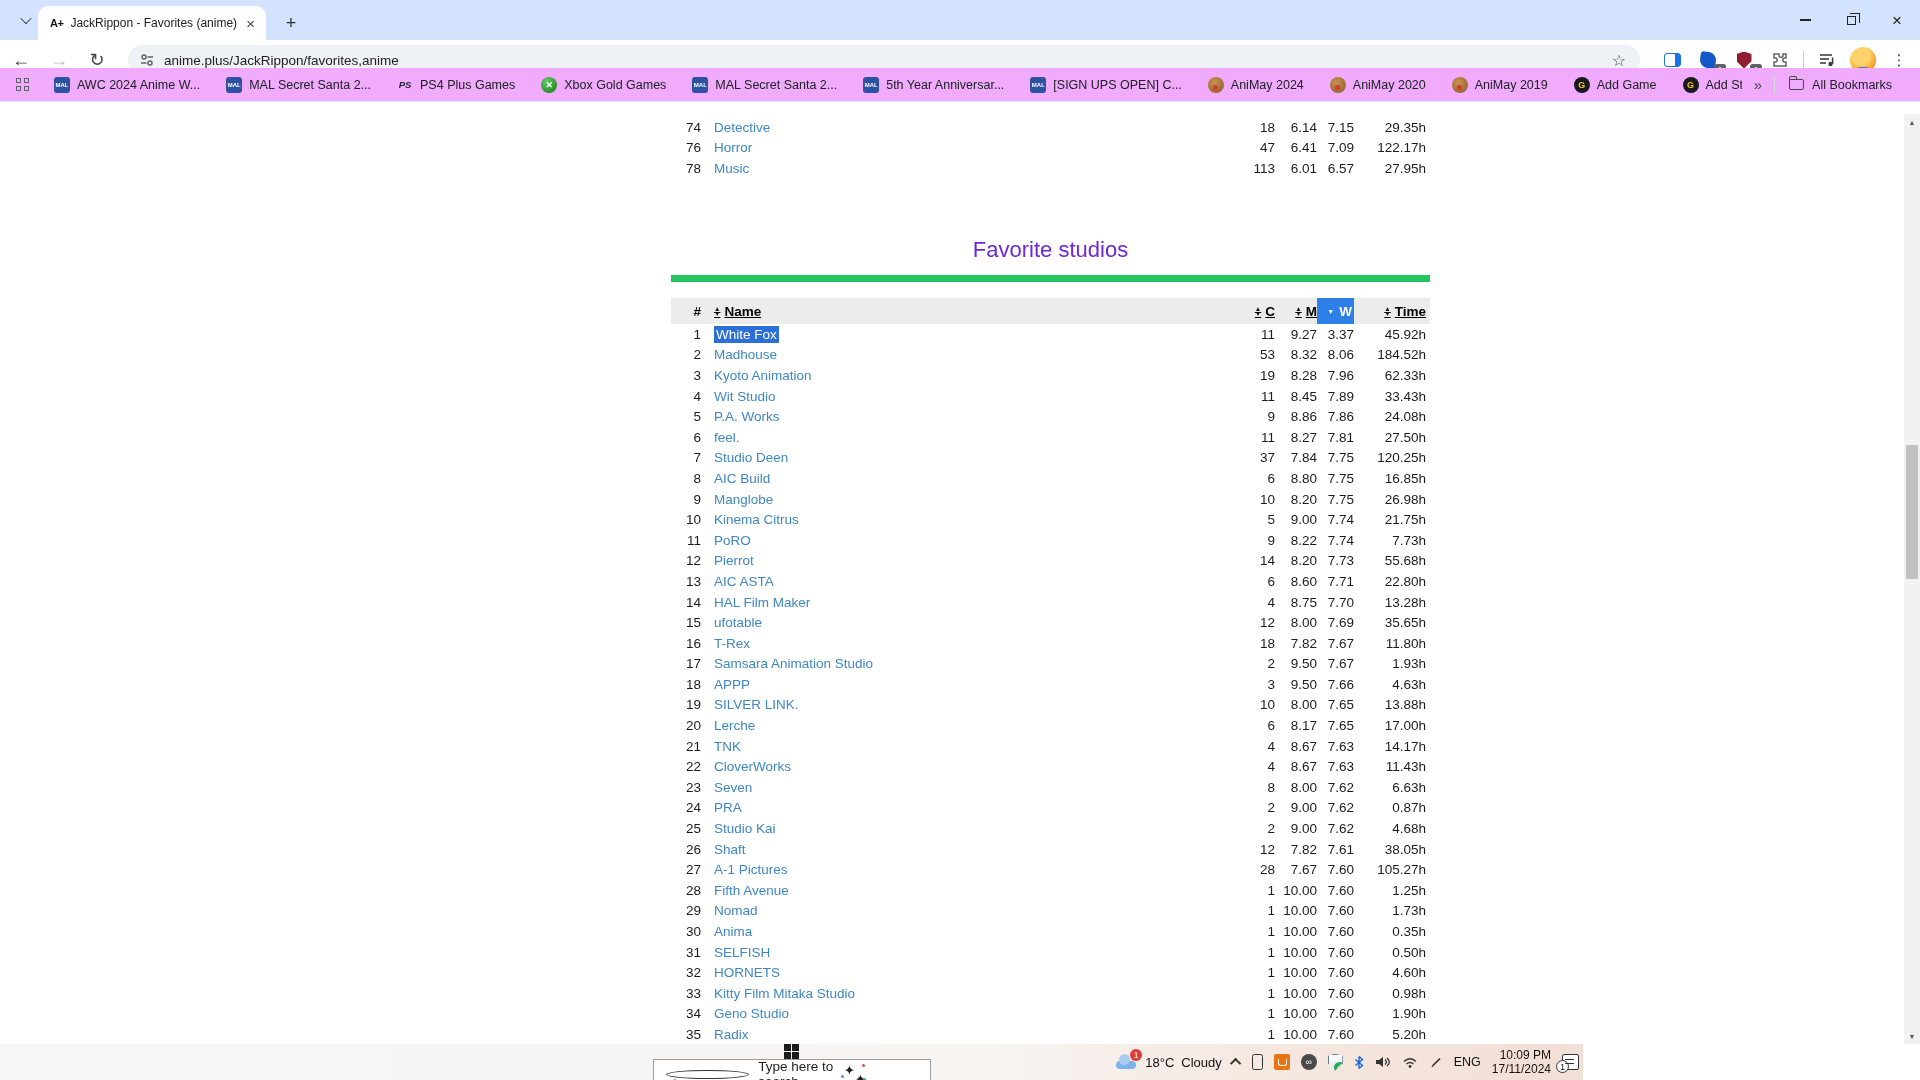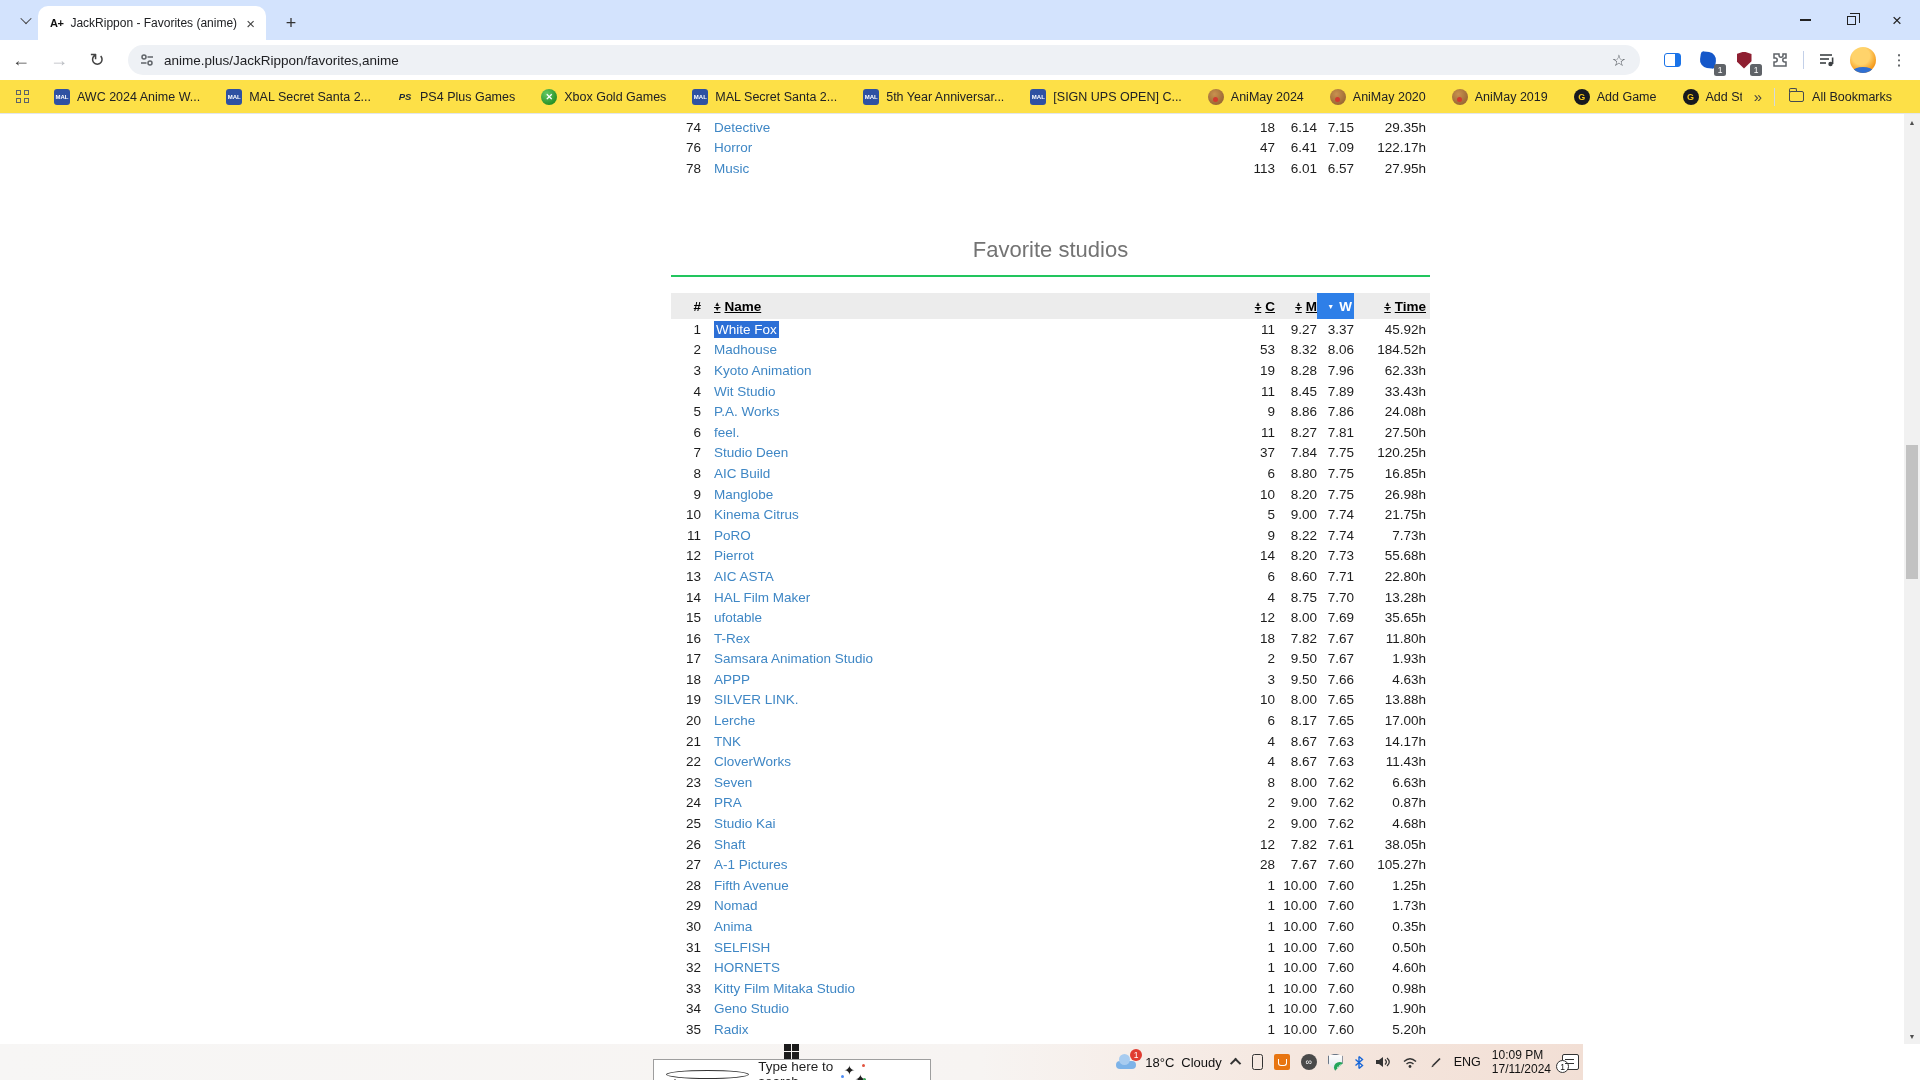--- a/index.html
+++ b/index.html
@@ -34,21 +34,21 @@
   .ic-sidepanel { width:17px; height:14px; border:1.8px solid #1a73e8; border-radius:3px; position:relative; }
   .ic-sidepanel::after { content:""; position:absolute; right:0; top:0; width:5px; height:100%; background:#1a73e8; }
   .ic-mbext { width:16px; height:16px; background:#1457c9; border-radius:3px 8px 3px 8px; transform:rotate(8deg); }
   .ic-redshield { width:15px; height:17px; background:#8e1f31; clip-path:polygon(50% 0,100% 15%,100% 58%,50% 100%,0 58%,0 15%); }
   .ext-badge { position:absolute; right:-5px; bottom:-3px; min-width:12px; height:12px; background:#5f6368; color:#fff; font-size:8.5px; border-radius:2.5px; display:flex; align-items:center; justify-content:center; padding:0 2px; }
   .tb-sep { width:1px; height:18px; background:#c3d0e8; }
   .avatar { width:26px; height:26px; border-radius:50%; background:radial-gradient(circle at 42% 34%, #ffd36b 0 38%, #f59b1e 70%, #e07f12 100%); position:relative; overflow:hidden; }
   .avatar::after { content:""; position:absolute; bottom:-2px; left:3px; width:20px; height:8px; background:#2f6fd1; border-radius:50% 50% 0 0; }
   .menu-dots { font-size:15px; color:#3c4043; }
 
-  .bookmarks { position:absolute; left:0; top:80px; width:1920px; height:34px; background:#fde047; border-bottom:1px solid #e3e6ea; display:flex; align-items:center; padding:0 10px; }
+  .bookmarks { position:absolute; left:0; top:68px; width:1920px; height:34px; background:#f0abfc; border-bottom:1px solid #e3e6ea; display:flex; align-items:center; padding:0 10px; }
   .apps-grid { width:14px; height:14px; display:grid; grid-template-columns:5px 5px; grid-template-rows:5px 5px; gap:3px; margin:0 10px 0 6px; }
   .apps-grid i { border:1.6px solid #5f6368; }
   .bm-list { display:flex; align-items:center; gap:26px; margin-left:14px; flex:1; overflow:hidden; }
   .bm { display:flex; align-items:center; gap:7px; white-space:nowrap; }
   .bm-label { font-size:12.5px; color:#202124; }
   .bm-ic { width:16px; height:16px; display:flex; align-items:center; justify-content:center; flex:none; }
   .ic-mal { background:#2e51a2; color:#fff; font-size:6px; font-weight:bold; border-radius:3px; }
   .ic-ps { color:#1b2838; font-weight:bold; font-style:italic; font-size:9.5px; }
   .ic-xbox { background:radial-gradient(circle at 35% 30%, #65c965, #107c10); color:#fff; border-radius:50%; font-size:9px; font-weight:bold; }
   .ic-deer { background:radial-gradient(circle at 40% 32%, #c9914f, #8a5a2b); border-radius:50%; position:relative; }
@@ -59,21 +59,21 @@
   .all-bm { display:flex; align-items:center; gap:8px; margin:0 18px 0 14px; }
   .folder-ic { width:15px; height:11px; border:1.5px solid #454a50; border-radius:2px; position:relative; }
   .folder-ic::before { content:""; position:absolute; top:-4px; left:-1px; width:6px; height:3px; border:1.5px solid #454a50; border-bottom:none; border-radius:2px 2px 0 0; }
   .all-bm span { font-size:12.5px; color:#202124; }
 
   
   .content { position:absolute; left:0; top:114px; width:1920px; height:930px; background:#fff; overflow:hidden; }
   .tablewrap { position:absolute; left:671px; width:759px; }
   .genres { top:3px; }
   .studios-block { top:123px; }
-  .s-title { font-size:22px; color:#737373; text-align:center; font-weight:400; padding-bottom:12px; border-bottom:2px solid #22c55e; font-family:"Liberation Sans", sans-serif; }
+  .s-title { font-size:22px; color:#6d28d9; text-align:center; font-weight:400; padding-bottom:12px; border-bottom:7px solid #22c55e; font-family:"Liberation Sans", sans-serif; }
   .thead { display:flex; align-items:center; height:26px; background:#ececec; margin-top:16px; font-weight:bold; font-size:13.5px; color:#000; padding-right:4px; }
   .trow { display:flex; align-items:center; height:20.6px; font-size:13.5px; color:#1c1c1c; padding-right:4px; }
   .c-rank { width:30px; text-align:right; flex:none; }
   .c-name { flex:1; margin-left:13px; text-align:left; color:#3f87c5; text-decoration:none; overflow:hidden; white-space:nowrap; }
   a.c-name { cursor:pointer; }
   .c-name.sel { background:#2c6fd6; color:#fff; align-self:center; flex:none; padding:1px 2px; margin-right:auto; }
   .nameflex { flex:1; display:flex; align-items:center; }
   .c-c { width:40px; text-align:right; flex:none; }
   .c-m { width:42px; text-align:right; flex:none; }
   .c-w { width:37px; text-align:right; flex:none; }
@@ -146,21 +146,21 @@
   .w-badge { position:absolute; right:-4px; top:-5px; width:12px; height:12px; background:#e03c31; color:#fff; font-size:8.5px; border-radius:50%; display:flex; align-items:center; justify-content:center; z-index:2; }
   .w-text { font-size:13px; color:#111; }
   .tray-chev { width:8px; height:8px; border:solid #333; border-width:2px 0 0 2px; transform:rotate(45deg) translateY(2px); }
   .ic-phone { width:11px; height:16px; border:1.5px solid #333; border-radius:2.5px; }
   .ic-java { width:16px; height:16px; background:#e87511; border-radius:2px; position:relative; }
   .ic-java::after { content:""; position:absolute; left:4px; top:5px; width:7px; height:6px; border:1.5px solid #fff; border-top:none; border-radius:0 0 3px 3px; }
   .ic-cc { width:16px; height:16px; border-radius:50%; background:#4a4a4a; color:#fff; font-size:9px; display:flex; align-items:center; justify-content:center; }
   .ic-secshield { width:15px; height:17px; background:linear-gradient(#fdfdfd,#dfe5ec); border:1px solid #6b7787; clip-path:polygon(50% 0,100% 15%,100% 58%,50% 100%,0 58%,0 15%); position:relative; }
   .sec-check { position:absolute; right:-3px; bottom:-3px; width:11px; height:11px; background:#23a55a; border-radius:50%; color:#fff; font-size:7px; display:flex; align-items:center; justify-content:center; }
   .tray-eng { font-size:12.5px; color:#111; }
-  .tray-clock { display:flex; flex-direction:column; font-size:12px; color:#111; line-height:14px; }
+  .tray-clock { display:flex; flex-direction:column; align-items:flex-end; font-size:12px; color:#111; line-height:14px; }
   .ic-notif { width:17px; height:16px; border:1.5px solid #333; border-radius:2px; position:relative; background:#fff; }
   .ic-notif::after { content:""; position:absolute; left:2px; top:3px; width:9px; height:6px; background:repeating-linear-gradient(0deg,#333 0 1.4px,transparent 1.4px 3.6px); }
   .notif-badge { position:absolute; left:-7px; bottom:-4px; width:13px; height:13px; border:1.4px solid #333; background:#fff; border-radius:50%; font-size:8.5px; color:#111; display:flex; align-items:center; justify-content:center; }
   .tray-svg { display:flex; align-items:center; }
 </style>
 </head>
 <body>
 
 <div class="screen">
 

